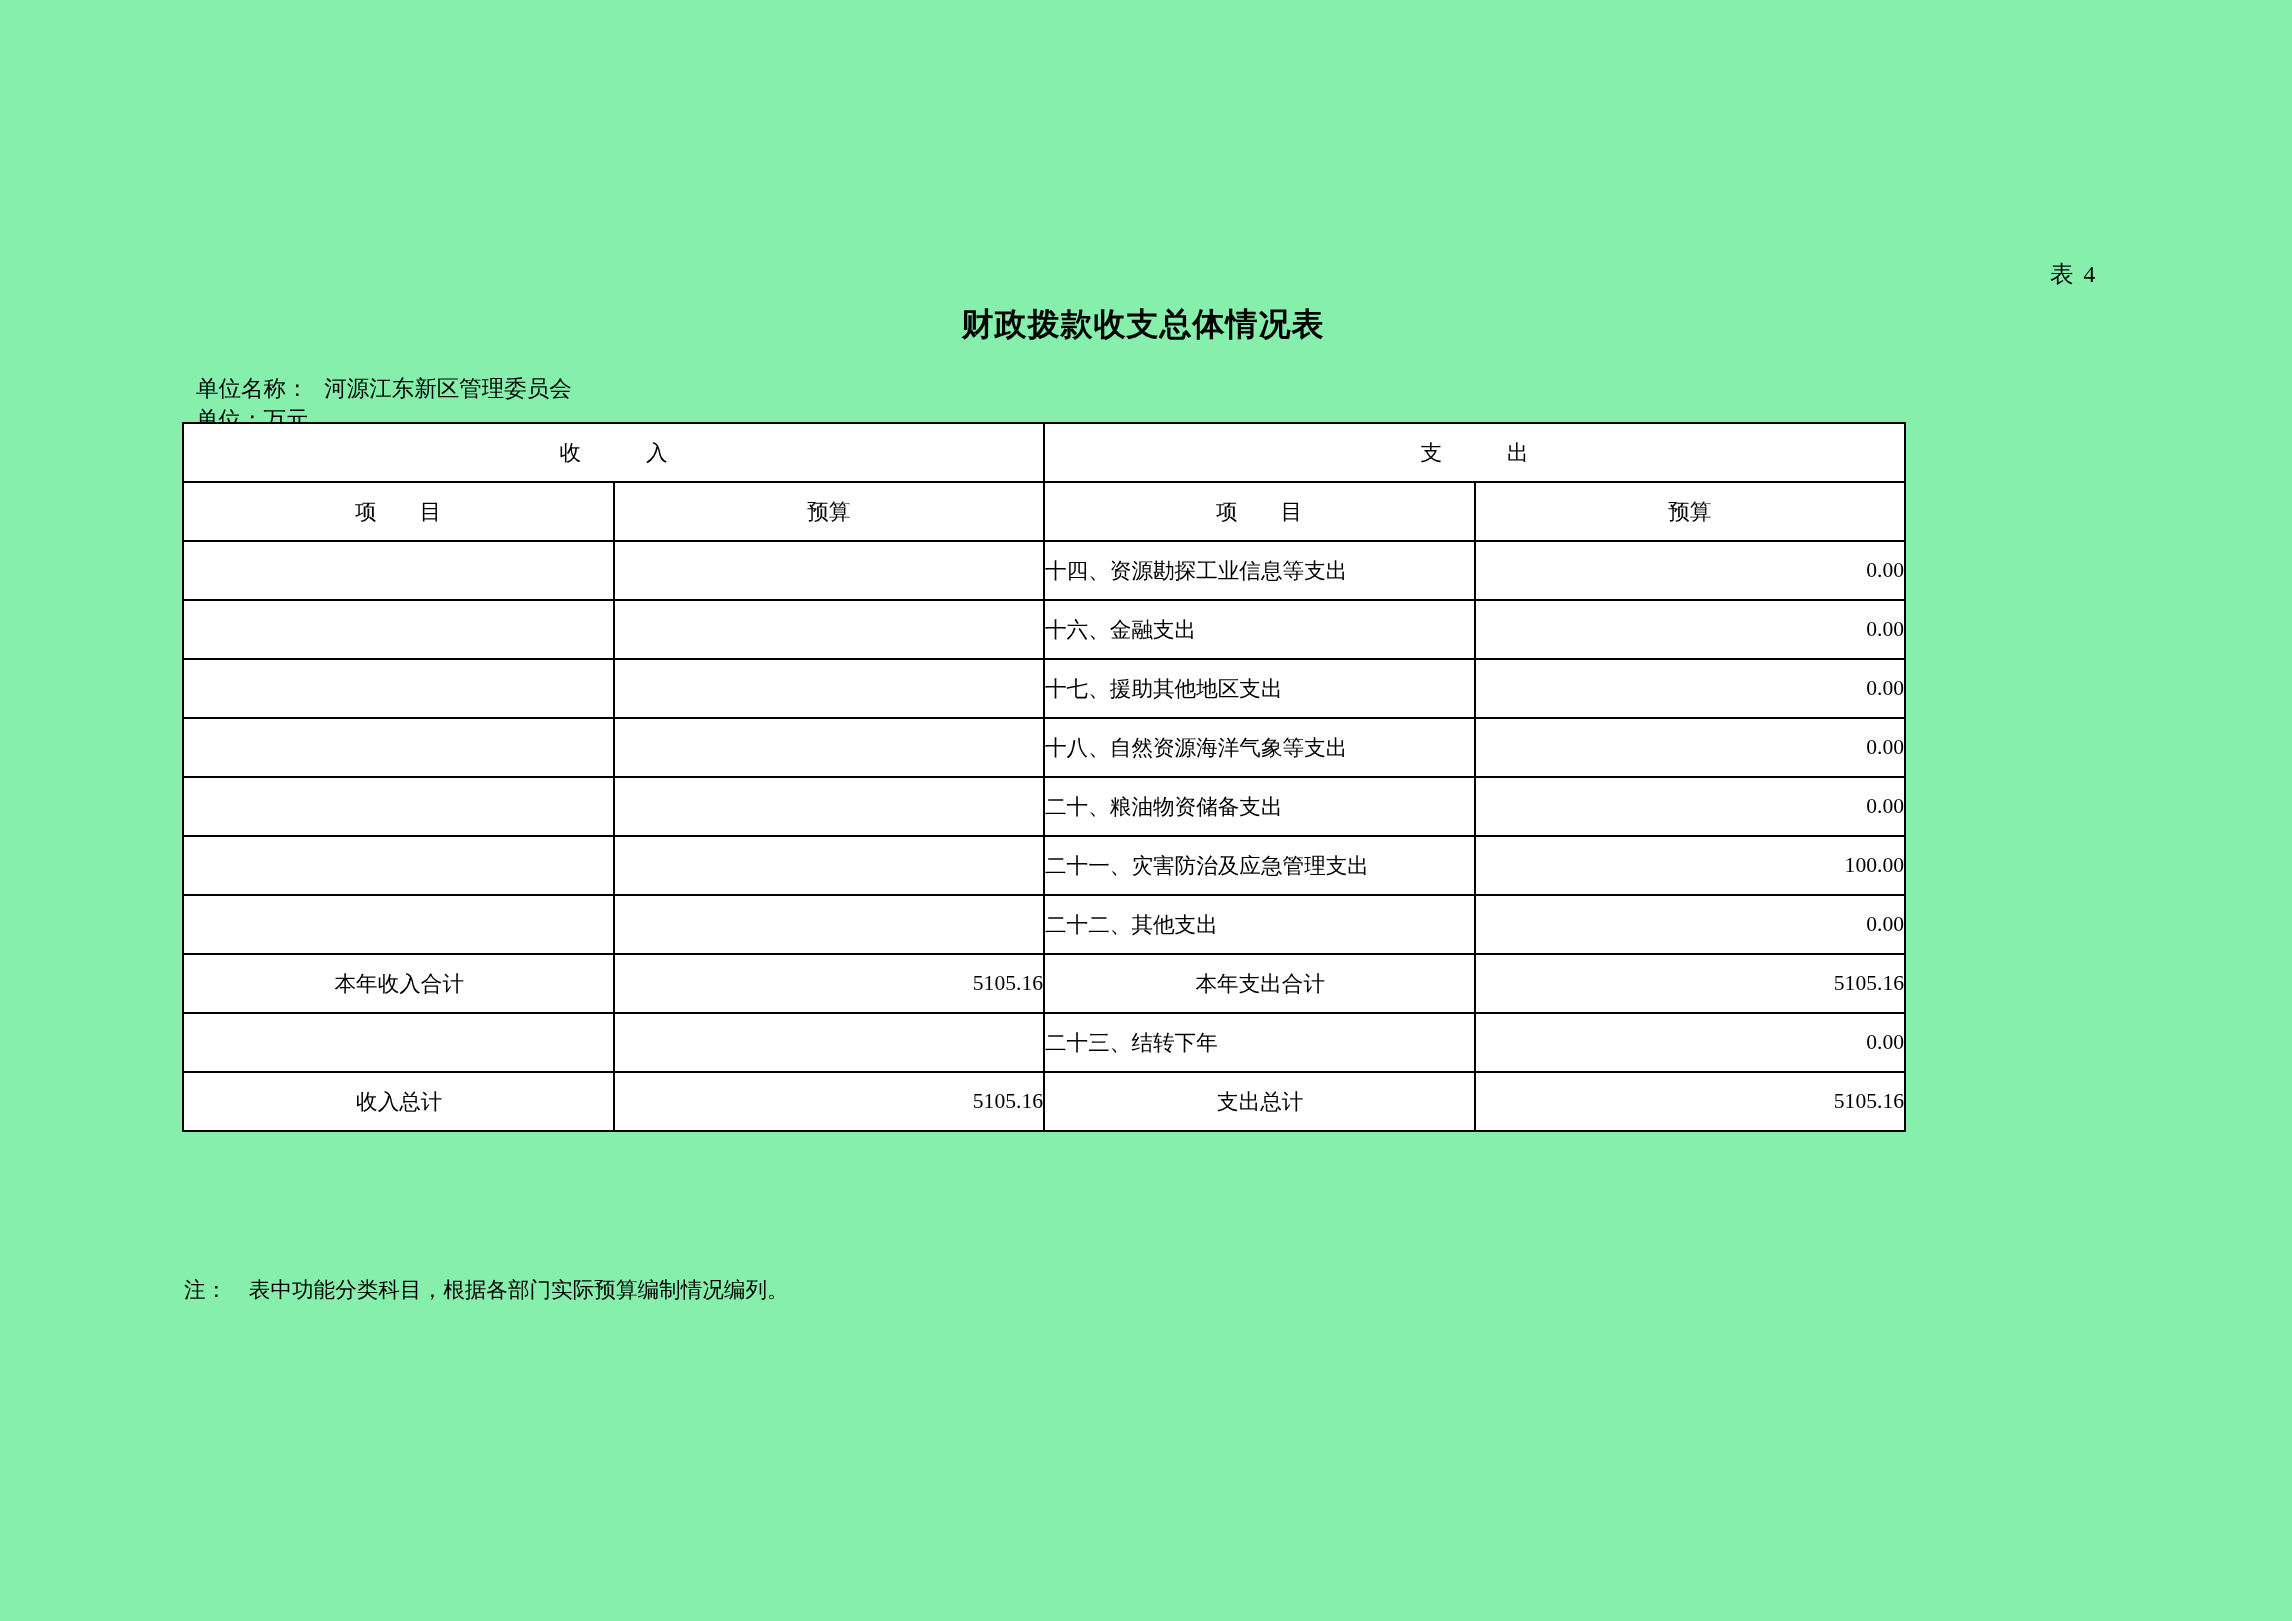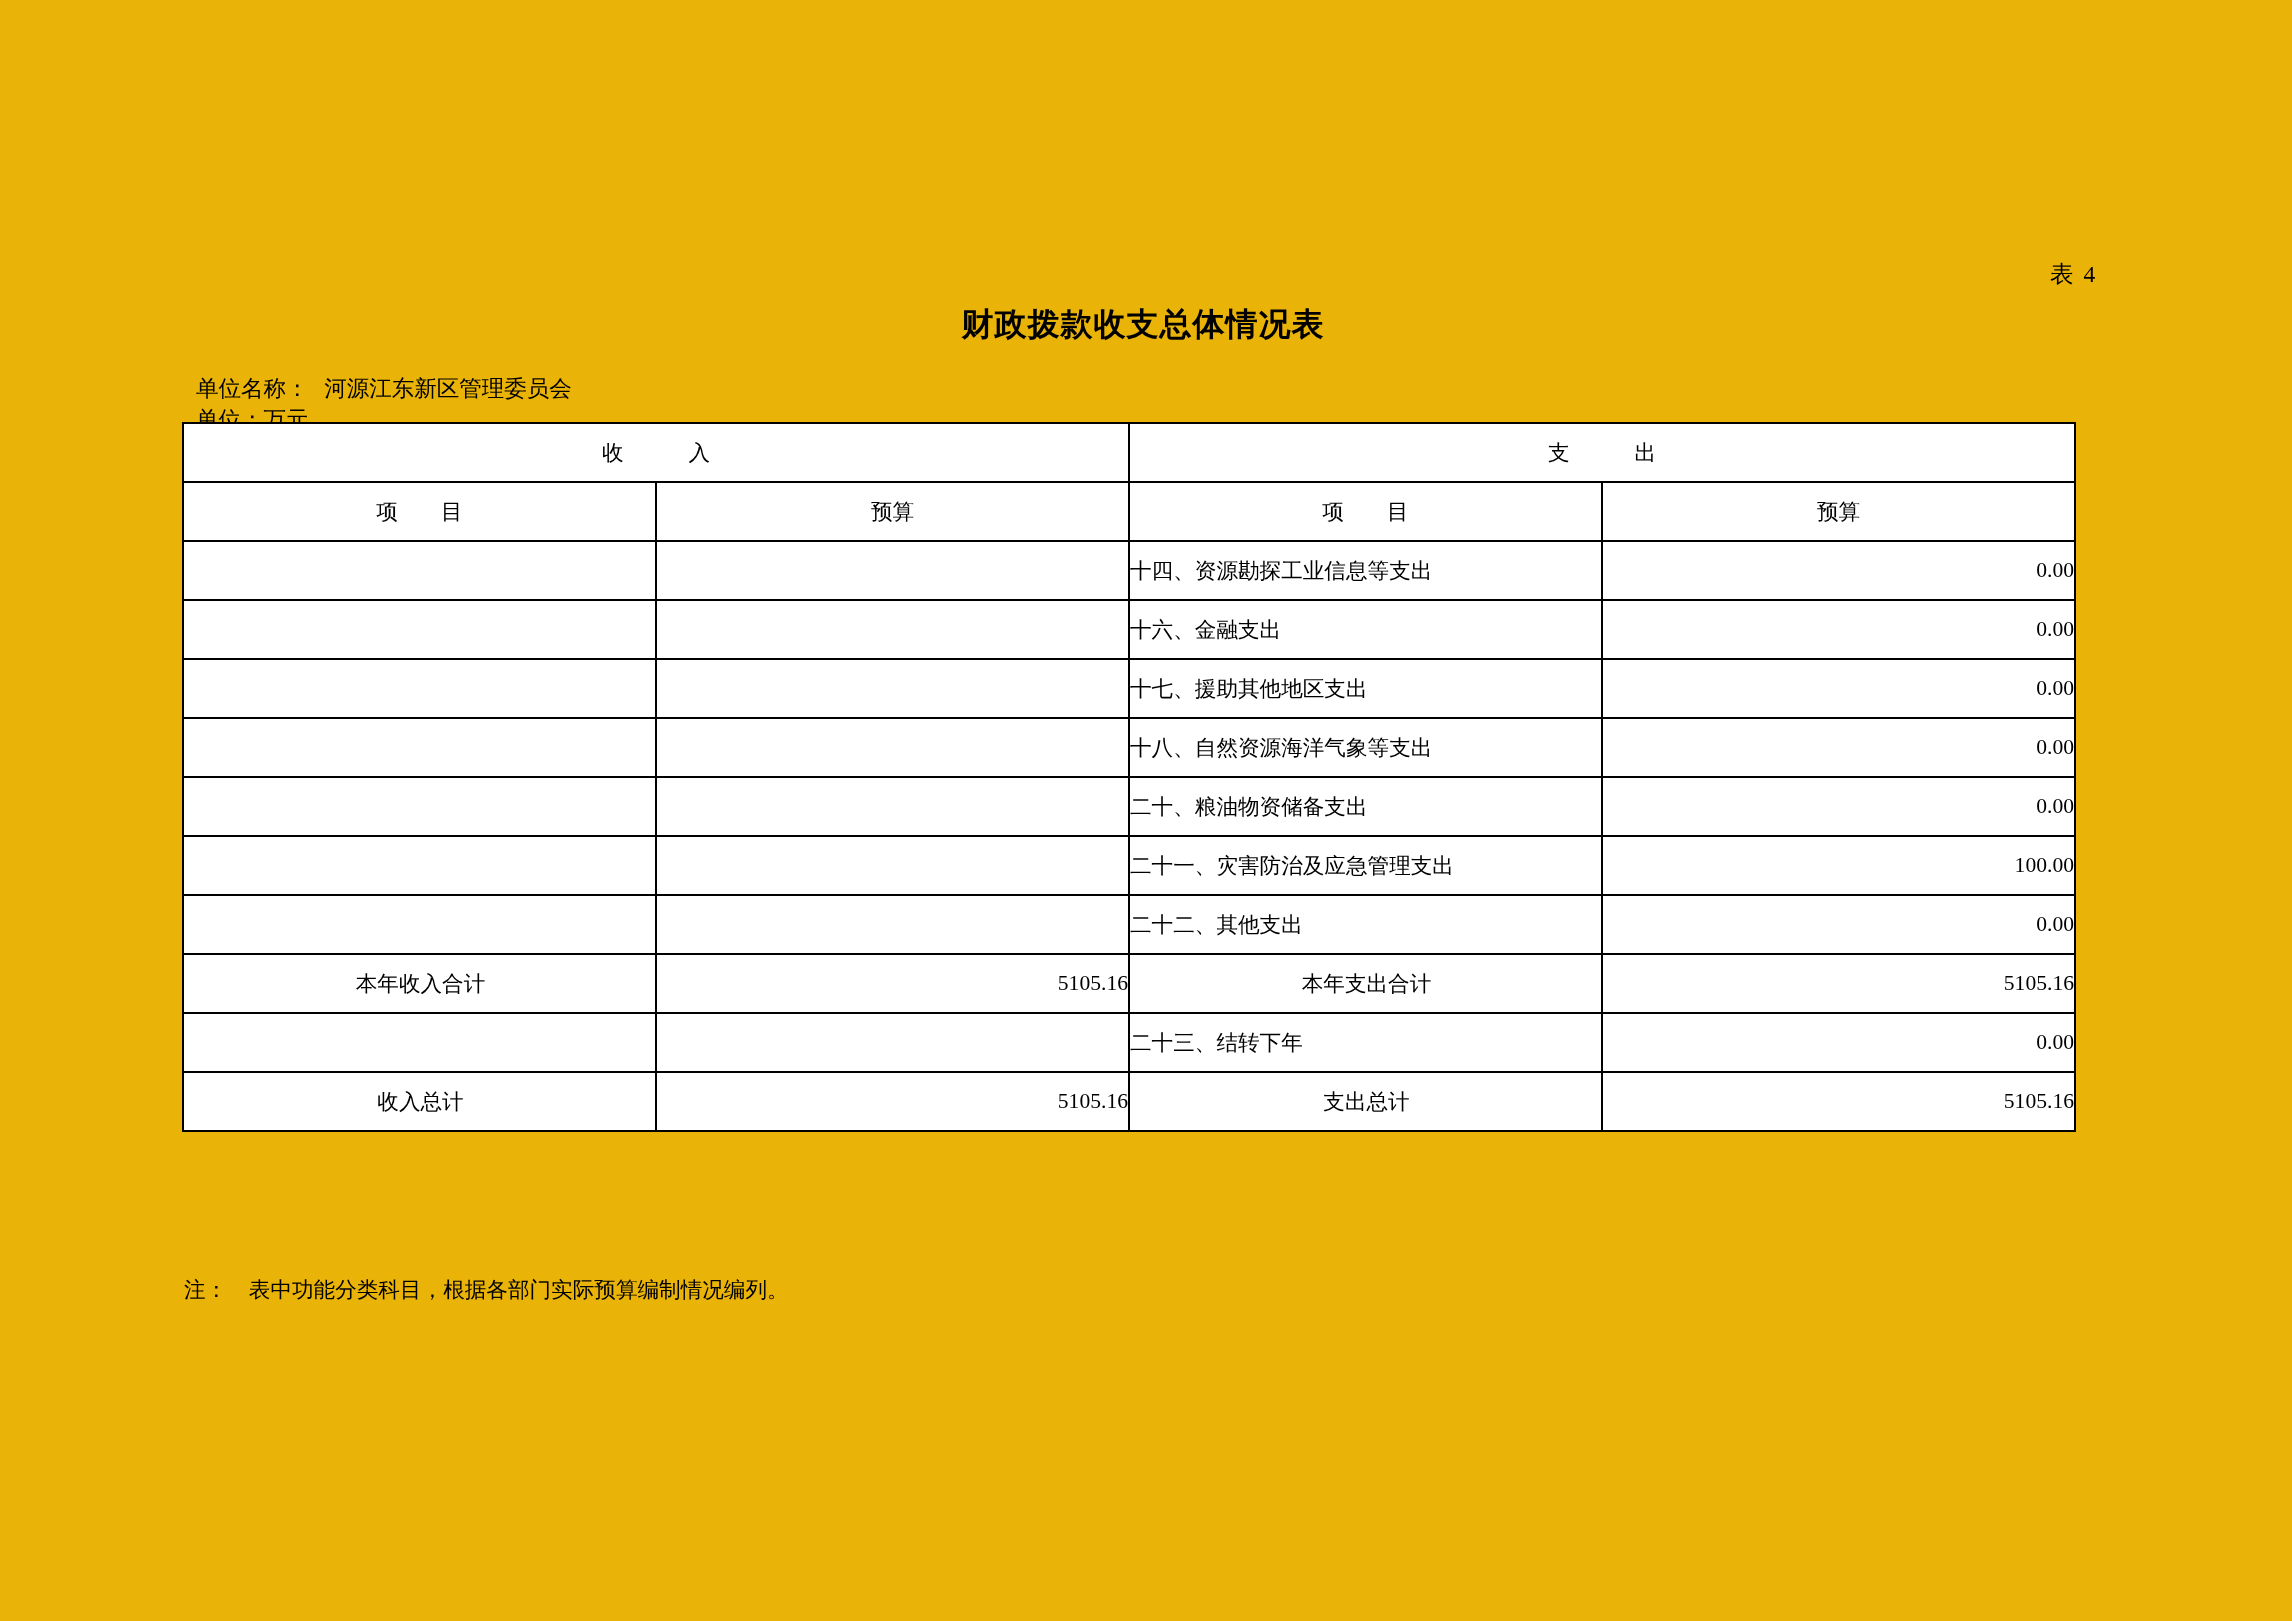--- a/index.html
+++ b/index.html
@@ -6,21 +6,21 @@
     margin: 0;
     padding: 0;
     background: #ffffff;
     font-family: "Liberation Serif", "DejaVu Serif", serif;
     color: #000000;
   }
   .page {
     position: relative;
     width: 2293px;
     height: 1621px;
-    background: #eab308;
+    background: #86efac;
     overflow: hidden;
   }
   .table-tag {
     position: absolute;
     top: 258px;
     left: 2050px;
     font-size: 23.5px;
     letter-spacing: 2px;
   }
   .doc-title {
@@ -43,21 +43,21 @@
     display: flex;
     justify-content: space-between;
     font-size: 22.5px;
     flex-direction: column;
   }
   .unit-name-label { margin-right: 15.7px; }
   table.main-table {
     position: absolute;
     top: 422px;
     left: 182px;
-    width: 1894px;
+    width: 1724px;
     border-collapse: collapse;
     table-layout: fixed;
   }
   table.main-table col { width: 25%; }
   table.main-table th,
   table.main-table td {
     border: 2.9px solid #000000;
     height: 57px;
     font-size: 21.6px;
     font-weight: normal;

